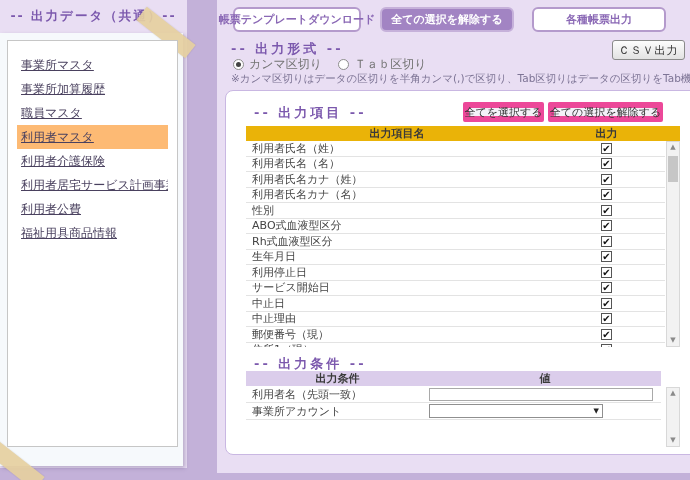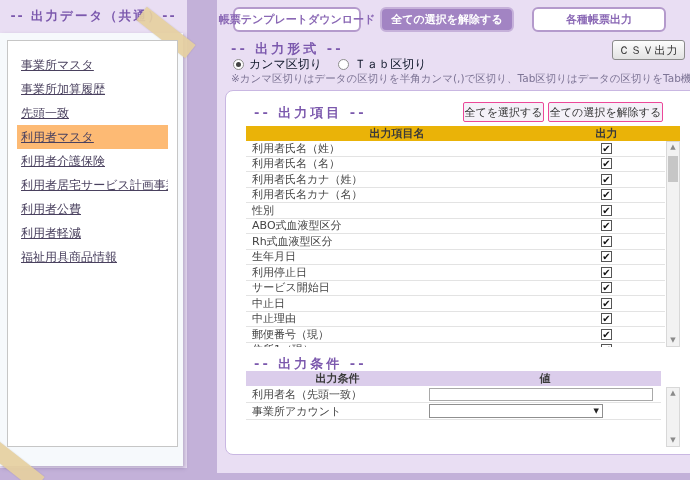--- a/index.html
+++ b/index.html
@@ -30,31 +30,31 @@
   .tab-1{left:16px;width:128px;}
   .tab-2{left:163px;width:134px;}
   .tab-3{left:315px;width:134px;}
 
   .csv-btn{position:absolute;left:395px;top:40px;width:73px;height:20px;box-sizing:border-box;
     border:1px solid #8a8a8a;border-radius:3px;background:linear-gradient(#fdfdfd,#e2e2e2);
     color:#333;font-size:11px;letter-spacing:1px;display:flex;align-items:center;justify-content:center;cursor:pointer;}
 
   .sec-heading{color:#7b58ad;font-weight:bold;font-size:13px;letter-spacing:3px;white-space:nowrap;}
   .fmt-heading{position:absolute;left:14px;top:40px;}
-  .radio-row{position:absolute;left:16px;top:56px;display:flex;gap:16px;align-items:center;font-size:12px;color:#0f172a;}
+  .radio-row{position:absolute;left:16px;top:56px;display:flex;gap:16px;align-items:center;font-size:12px;color:#737373;}
   .radio-opt{display:flex;align-items:center;gap:5px;cursor:pointer;}
   .radio-dot{width:11px;height:11px;border-radius:50%;border:1px solid #8d8d8d;background:#fff;position:relative;box-sizing:border-box;}
   .radio-opt.selected .radio-dot::after{content:"";position:absolute;left:2px;top:2px;width:5px;height:5px;border-radius:50%;background:#444;}
   .fmt-note{position:absolute;left:14px;top:72px;width:459px;font-size:10.5px;color:#7d7495;white-space:nowrap;overflow:hidden;}
 
   .white-container{position:absolute;left:8px;top:90px;width:519px;height:365px;background:#fff;
     border:1px solid #c9b7e2;border-radius:8px;box-sizing:border-box;}
 
   .items-heading{position:absolute;left:28px;top:13px;}
-  .small-btn{position:absolute;top:11px;height:20px;box-sizing:border-box;border:1px solid #ec4899;
+  .small-btn{position:absolute;top:11px;height:20px;box-sizing:border-box;border:6px solid #ec4899;
     border-radius:2px;background:#f4f1f8;color:#333;font-size:11px;display:flex;align-items:center;
     justify-content:center;cursor:pointer;white-space:nowrap;padding:0 5px;}
   .btn-select-all{left:237px;width:81px;}
   .btn-deselect-all{left:322px;width:115px;}
 
   .items-table{position:absolute;left:20px;top:35px;width:434px;height:221px;}
   .tbl-header{display:flex;height:15px;background:#eab308;font-size:11px;font-weight:bold;color:#3a3a3a;}
   .tbl-header .h1{width:302px;text-align:center;line-height:15px;}
   .tbl-header .h2{width:117px;text-align:center;line-height:15px;}
   .tbl-body{height:206px;overflow:hidden;width:419px;}
@@ -90,26 +90,25 @@
 <div id="screen">
 
   <div class="left-panel">
     <div class="sidebar-title">-- 出力データ（共通）--</div>
     <div class="sidebar-card">
       <div class="tape tape-top"></div>
       <div class="tape tape-bottom"></div>
       <div class="sidebar-inner" id="sidebar-list">
           <a class="side-link">事業所マスタ</a>
           <a class="side-link">事業所加算履歴</a>
-          <a class="side-link">先頭一致</a>
+          <a class="side-link">職員マスタ</a>
           <a class="side-link selected">利用者マスタ</a>
           <a class="side-link">利用者介護保険</a>
           <a class="side-link">利用者居宅サービス計画事業者</a>
           <a class="side-link">利用者公費</a>
-          <a class="side-link">利用者軽減</a>
           <a class="side-link">福祉用具商品情報</a>
         </div>
     </div>
   </div>
 
   <div class="main-panel">
 
     <div id="tabs">
         <div class="tab-btn tab-1">帳票テンプレートダウンロード</div>
         <div class="tab-btn tab-2 active">全ての選択を解除する</div>

